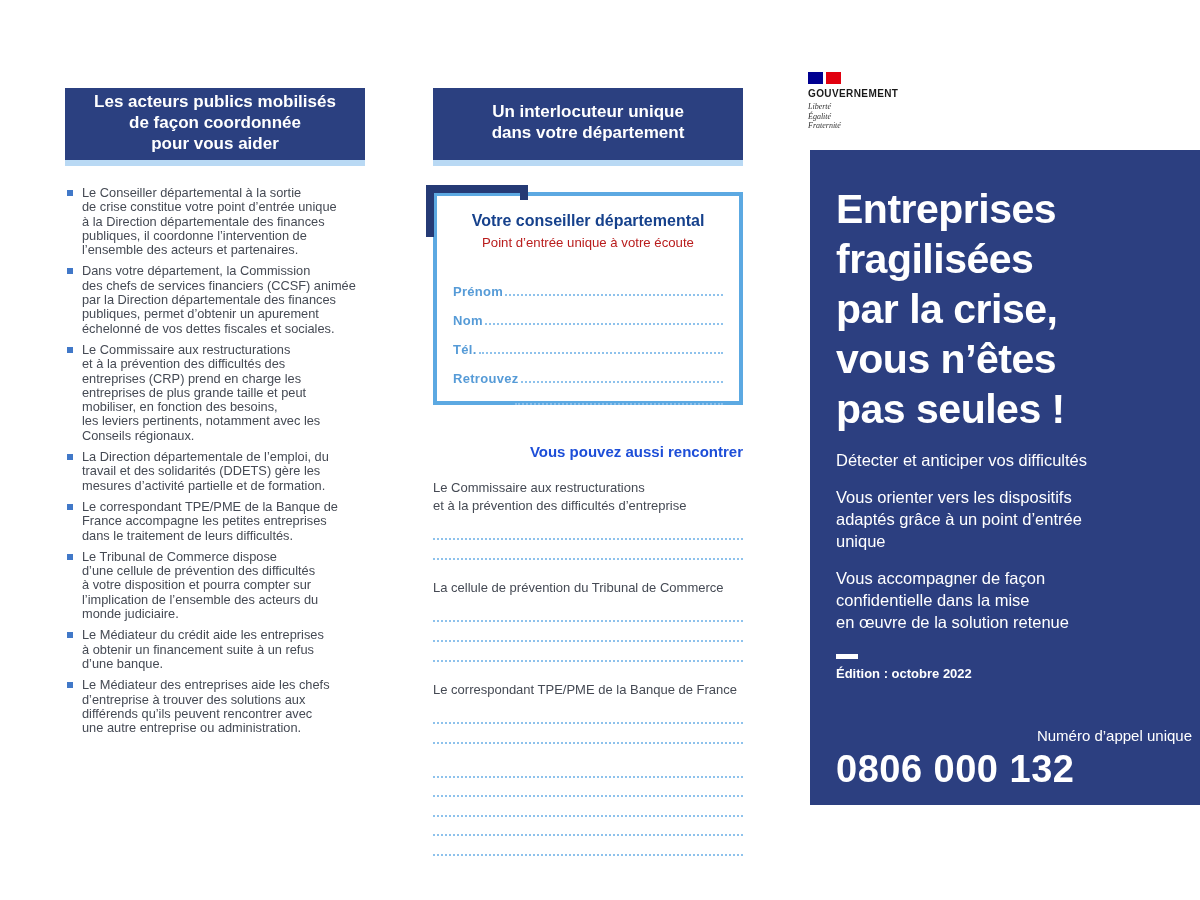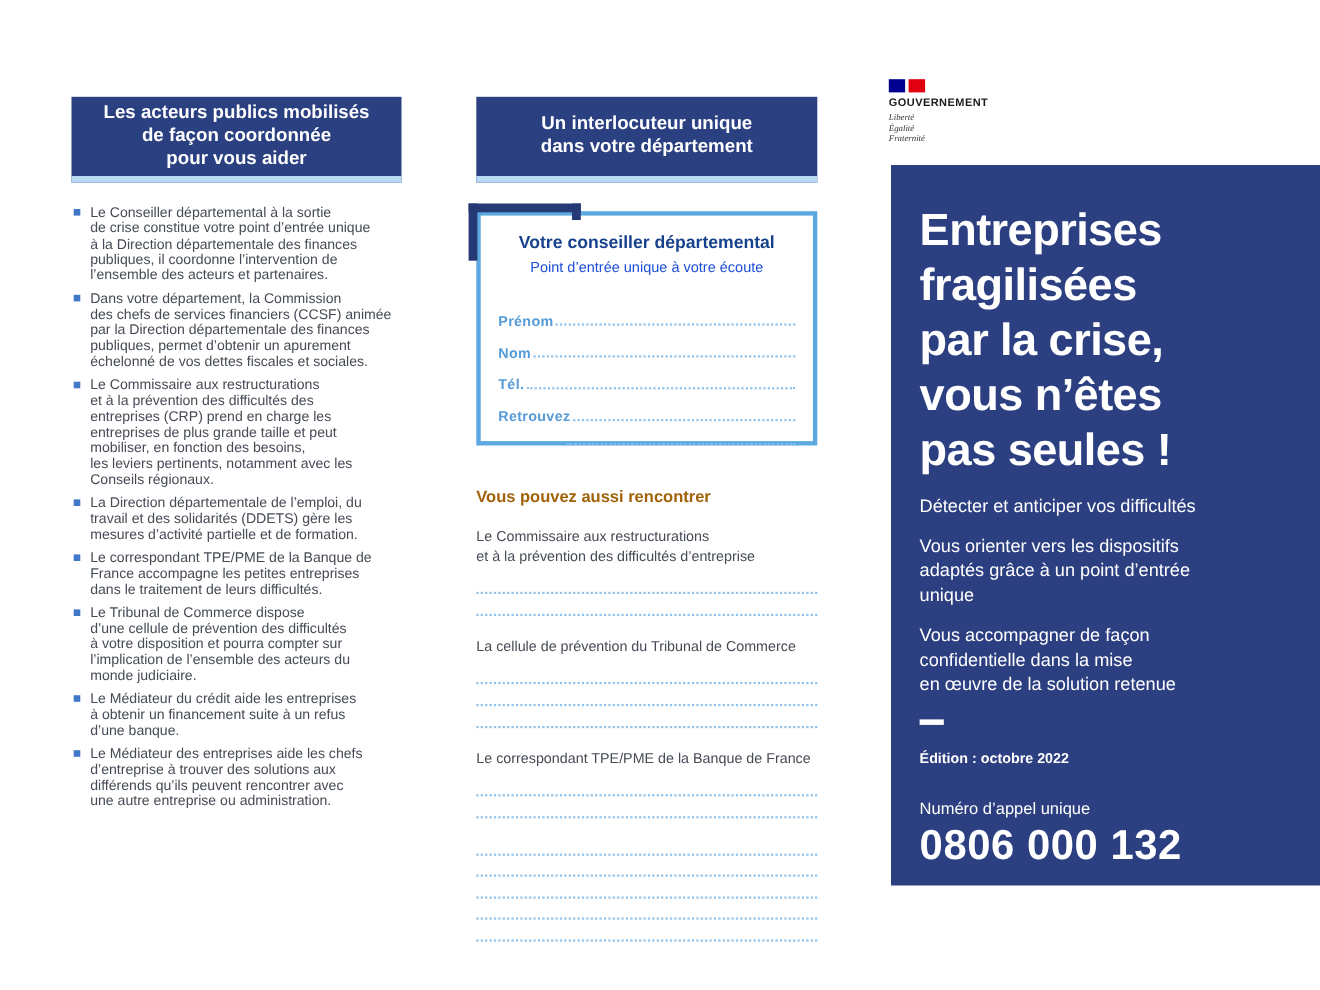--- a/index.html
+++ b/index.html
@@ -23,30 +23,30 @@
     width:6px; height:6px; background:#4178c8; }
 
   
   .advisor-box { position:relative; margin-top:26px; border:4px solid #5ca9e2;
     background:#ffffff; height:213px; padding-top:16px; }
   .bracket { position:absolute; left:-11px; top:-11px; width:102px; height:52px;
     border-top:8px solid #253a75; border-left:8px solid #253a75; }
   .bracket::after { content:""; position:absolute; right:0; top:-8px;
     width:8px; height:15px; background:#253a75; }
   .advisor-title { text-align:center; color:#16418c; font-weight:700; font-size:16px; }
-  .advisor-sub { text-align:center; color:#1d4ed8; font-size:13.2px; margin-top:5px; }
+  .advisor-sub { text-align:center; color:#b91c1c; font-size:13.2px; margin-top:5px; }
   .fields { margin:20px 16px 0 16px; }
   .field-row { display:flex; align-items:flex-end; height:29px; }
   .field-label { color:#569bd7; font-weight:700; font-size:13px; letter-spacing:.3px; }
   .dots { flex:1; border-bottom:2px dotted #8ec2ec; margin-bottom:3px; margin-left:2px; }
   .extra-dots { height:22px; margin-left:62px; display:flex; }
   .extra-dots .dots { margin-left:0; }
 
   
-  .meet-title { margin-top:38px; text-align:left; color:#a16207;
+  .meet-title { margin-top:38px; text-align:right; color:#1d4ed8;
     font-weight:700; font-size:15px; }
   .contact-name { margin-top:19px; font-size:13px; line-height:18px;
     color:#454a54; white-space:pre-line; }
   .dotgroup { margin-top:5px; }
   .dotline { height:20px; border-bottom:2px dotted #8ec2ec; }
   .dotgroup-extra { margin-top:14px; }
   .dotgroup-extra .dotline { height:19.5px; }
 
   
   .gov-logo { position:absolute; left:808px; top:72px; }
@@ -61,22 +61,22 @@
     white-space:pre-line; }
 
   
   .blue-panel { position:absolute; left:810px; top:150px; width:406px; height:655px;
     background:#2c3f80; color:#ffffff; padding:34px 24px 0 26px; }
   .panel-title { font-size:41px; line-height:50px; font-weight:800;
     letter-spacing:-0.5px; white-space:pre-line; }
   .panel-par { margin-top:15px; font-size:16.5px; line-height:22px;
     white-space:pre-line; }
   .white-bar { width:22px; height:5px; background:#ffffff; margin-top:21px; }
-  .edition { margin-top:23px; font-size:13px; font-weight:700; }
-  .phone-label { margin-top:30px; font-size:15px; }
+  .edition { margin-top:7px; font-size:13px; font-weight:700; }
+  .phone-label { margin-top:46px; font-size:15px;text-align:right; }
   .phone-number { margin-top:4px; font-size:38px; font-weight:800; letter-spacing:.5px; }
   .info-label { margin-top:13px; font-size:12.3px; font-weight:700; }
   .info-url { margin-top:7px; font-size:11.5px; font-style:italic; font-weight:700;
     color:#ffffff; text-decoration:none; display:inline-block; }
 </style>
 </head>
 <body>
 
 <div class="col col-left">
   <div class="panel-header">Les acteurs publics mobilisés

